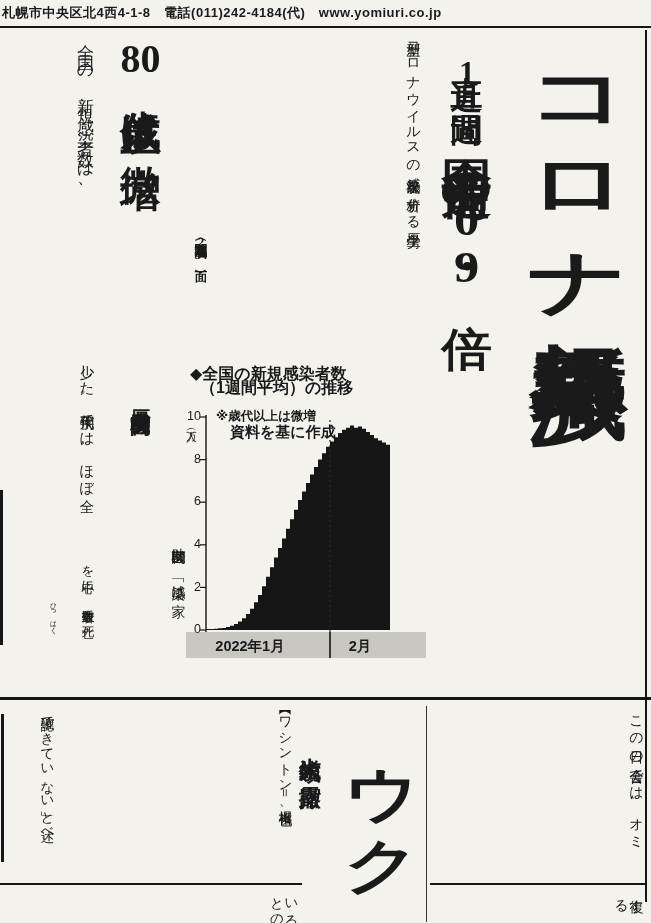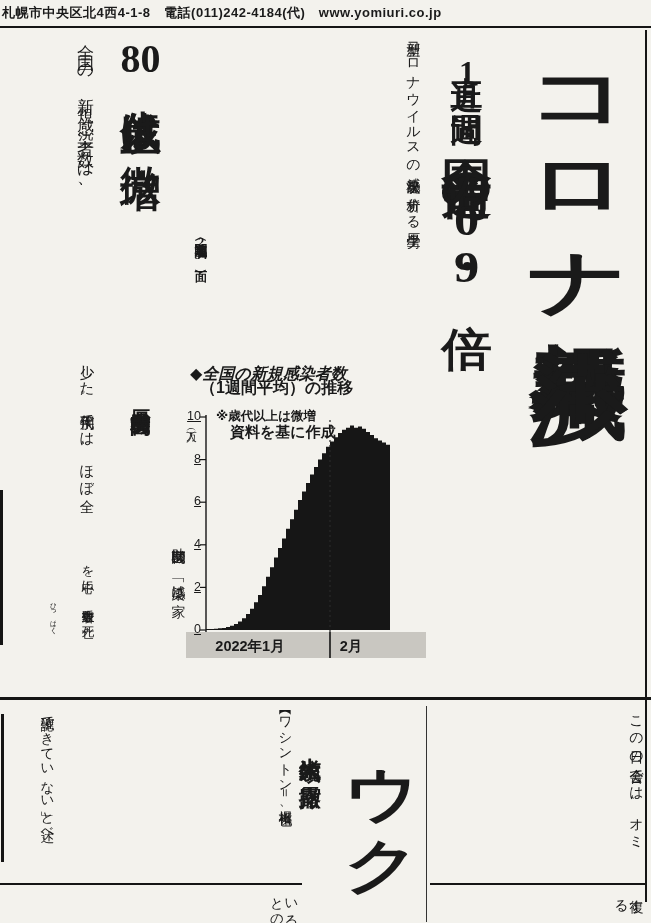--- a/index.html
+++ b/index.html
@@ -17,21 +17,21 @@
   .hz{position:absolute;white-space:nowrap;}
   #main-headline{font-size:70px;font-weight:bold;transform:scaleX(1.40);transform-origin:50% 0;letter-spacing:3px;}
   #main-headline .part2{display:inline-block;margin-top:20px;}
   #sub-headline{letter-spacing:2px;}
   #sub-headline .kick{display:inline-block;font-size:32px;font-weight:bold;}
   #sub-headline .mainline{display:inline-block;margin-top:30px;font-size:45px;font-weight:bold;transform:scaleX(1.12);transform-origin:50% 0;}
   #side-headline{font-size:40px;font-weight:bold;letter-spacing:2px;}
   #ukr-headline{font-size:60px;font-weight:bold;transform:scaleX(1.25);transform-origin:50% 0;letter-spacing:2px;}
   #chart-wrap{position:absolute;left:186px;top:362px;width:240px;height:300px;}
   #chart-svg{position:absolute;left:0;top:0;}
-  .ylab{position:absolute;width:15px;text-align:right;font-size:12.5px;font-family:"Liberation Sans",sans-serif;text-decoration:underline;}
+  .ylab{position:absolute;width:15px;text-align:right;font-size:12.5px;font-family:"Liberation Sans",sans-serif;}
   .xlab{position:absolute;top:272px;height:24px;line-height:24px;text-align:center;
         font-size:14.5px;font-weight:bold;font-family:"Liberation Sans",sans-serif;}
 </style>
 </head>
 <body>
 
 <div id="stage">
 
   <div class="hz sans b" style="left:2px;top:4px;font-size:13px;letter-spacing:0.5px;">札幌市中央区北4西4-1-8　電話(011)242-4184(代)　www.yomiuri.co.jp</div>
   <div class="hline" style="left:0;top:26px;width:651px;height:2px;"></div>
@@ -93,35 +93,35 @@
           <line x1="14" x2="20" y1="268" y2="268"></line>
           <line x1="14" x2="20" y1="225.4" y2="225.4"></line>
           <line x1="14" x2="20" y1="182.8" y2="182.8"></line>
           <line x1="14" x2="20" y1="140.2" y2="140.2"></line>
           <line x1="14" x2="20" y1="97.6" y2="97.6"></line>
           <line x1="14" x2="20" y1="55" y2="55"></line>
         </g>
       <line id="feb-dotted" x1="144.0" y1="58" x2="144.0" y2="270" stroke="#2a2a2a" stroke-width="1.2" stroke-dasharray="2,3"></line>
       <line id="feb-tick" x1="144.0" y1="270" x2="144.0" y2="296" stroke="#151515" stroke-width="1.6"></line>
     </svg>
-    <div class="hz sans b" style="left:4px;top:2px;font-size:16px;font-style:italic;">◆全国の新規感染者数</div>
+    <div class="hz sans b" style="left:4px;top:2px;font-size:16px;">◆全国の新規感染者数</div>
     <div class="hz sans b" style="left:14px;top:16px;font-size:16px;">（1週間平均）の推移</div>
     <div class="hz sans b" style="left:30px;top:46px;font-size:12.5px;">※歳代以上は微増</div>
     <div class="hz sans b" style="left:44px;top:61px;font-size:15px;">資料を基に作成</div>
     <div class="ylab" style="top:47px;left:0;">10</div>
     <div class="ylab" style="top:90px;left:0;">8</div>
     <div class="ylab" style="top:132px;left:0;">6</div>
     <div class="ylab" style="top:175px;left:0;">4</div>
     <div class="ylab" style="top:218px;left:0;">2</div>
     <div class="ylab" style="top:260px;left:0;">0</div>
     <div class="vband sans" style="left:-2px;top:62px;width:13px;height:46px;font-size:10.5px;">
       <span>（万人）</span>
     </div>
     <div class="xlab" style="left:16px;width:96px;">2022年1月</div>
-    <div class="xlab" style="left:137px;width:56px;">2月</div>
+    <div class="xlab" style="left:146px;width:56px;">2月</div>
   </div>
 
   <div class="hline" style="left:0;top:697px;width:651px;height:2.5px;"></div>
 
   <div class="vband serif" style="left:430px;top:706px;width:214px;height:175px;font-size:14px;letter-spacing:1px;--gap:10px;">
       <div class="vcol">この日の会合では、オミ</div>
     </div>
   <div class="hline" style="left:430px;top:883px;width:215px;height:1.5px;"></div>
   <div class="vband serif" style="left:430px;top:889px;width:214px;height:34px;font-size:14px;letter-spacing:1px;--gap:10px;">
       <div class="vcol">復する</div>

